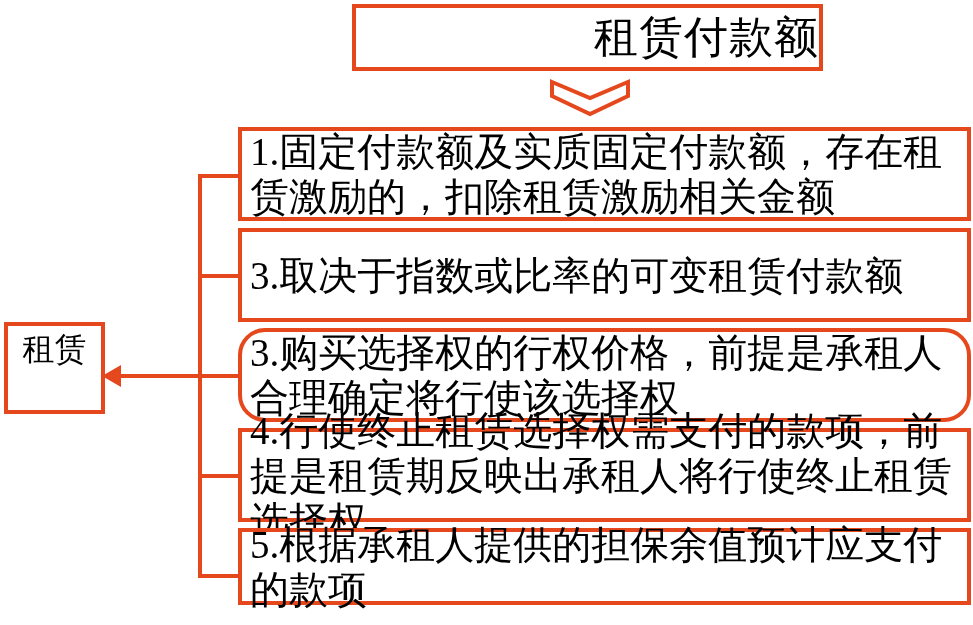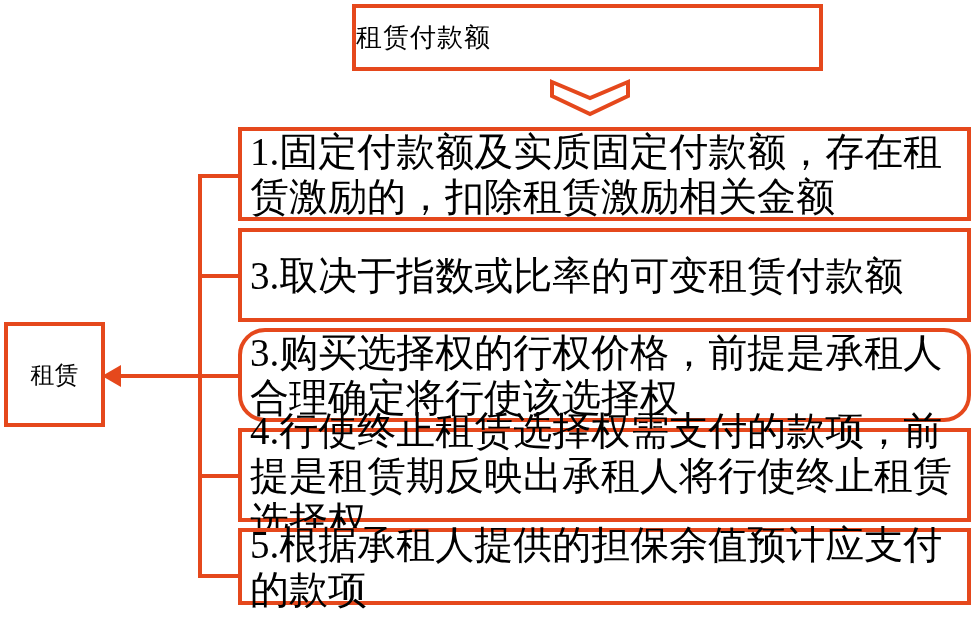--- a/index.html
+++ b/index.html
@@ -20,22 +20,22 @@
     overflow: hidden;
   }
   .title-box {
     position: absolute;
     left: 352px; top: 4px;
     width: 471px; height: 67px;
     background: var(--box-fill);
     border: 4px solid var(--accent);
     display: flex;
     align-items: center;
-    justify-content: flex-start;
-    font-size: 26px;
+    justify-content: flex-end;
+    font-size: 44px;
     letter-spacing: 1px;
   }
   .chevron {
     position: absolute;
     left: 548px; top: 79px;
     width: 84px; height: 38px;
   }
   .item-box {
     position: absolute;
     left: 238px;
@@ -49,28 +49,28 @@
     padding: 2px 6px 2px 8px;
   }
   .item-1 { top: 127px; height: 94px; }
   .item-2 { top: 228px; height: 94px; }
   .item-3 { top: 328px; height: 94px; border-radius: 27px; }
   .item-4 { top: 428px; height: 94px; }
   .item-5 { top: 528px; height: 77px; font-family: Liberation Serif, serif; }
   .result-box {
     position: absolute;
     left: 4px; top: 322px;
-    width: 101px; height: 105px;
+    width: 101px; height: 92px;
     background: var(--box-fill);
     border: 4px solid var(--accent);
     display: flex;
     flex-direction: column;
     align-items: center;
-    justify-content: center;
-    font-size: 24px;
+    justify-content: flex-start;
+    font-size: 32px;
     line-height: 46px;
   }
   .connector { position: absolute; background: var(--accent); }
   .bracket-vline { left: 198px; top: 175px; width: 4px; height: 403px; }
   .stub { left: 198px; width: 42px; height: 4px; }
   .stub-1 { top: 174px; }
   .stub-2 { top: 274px; }
   .stub-3 { top: 374px; }
   .stub-4 { top: 474px; }
   .stub-5 { top: 574px; }

